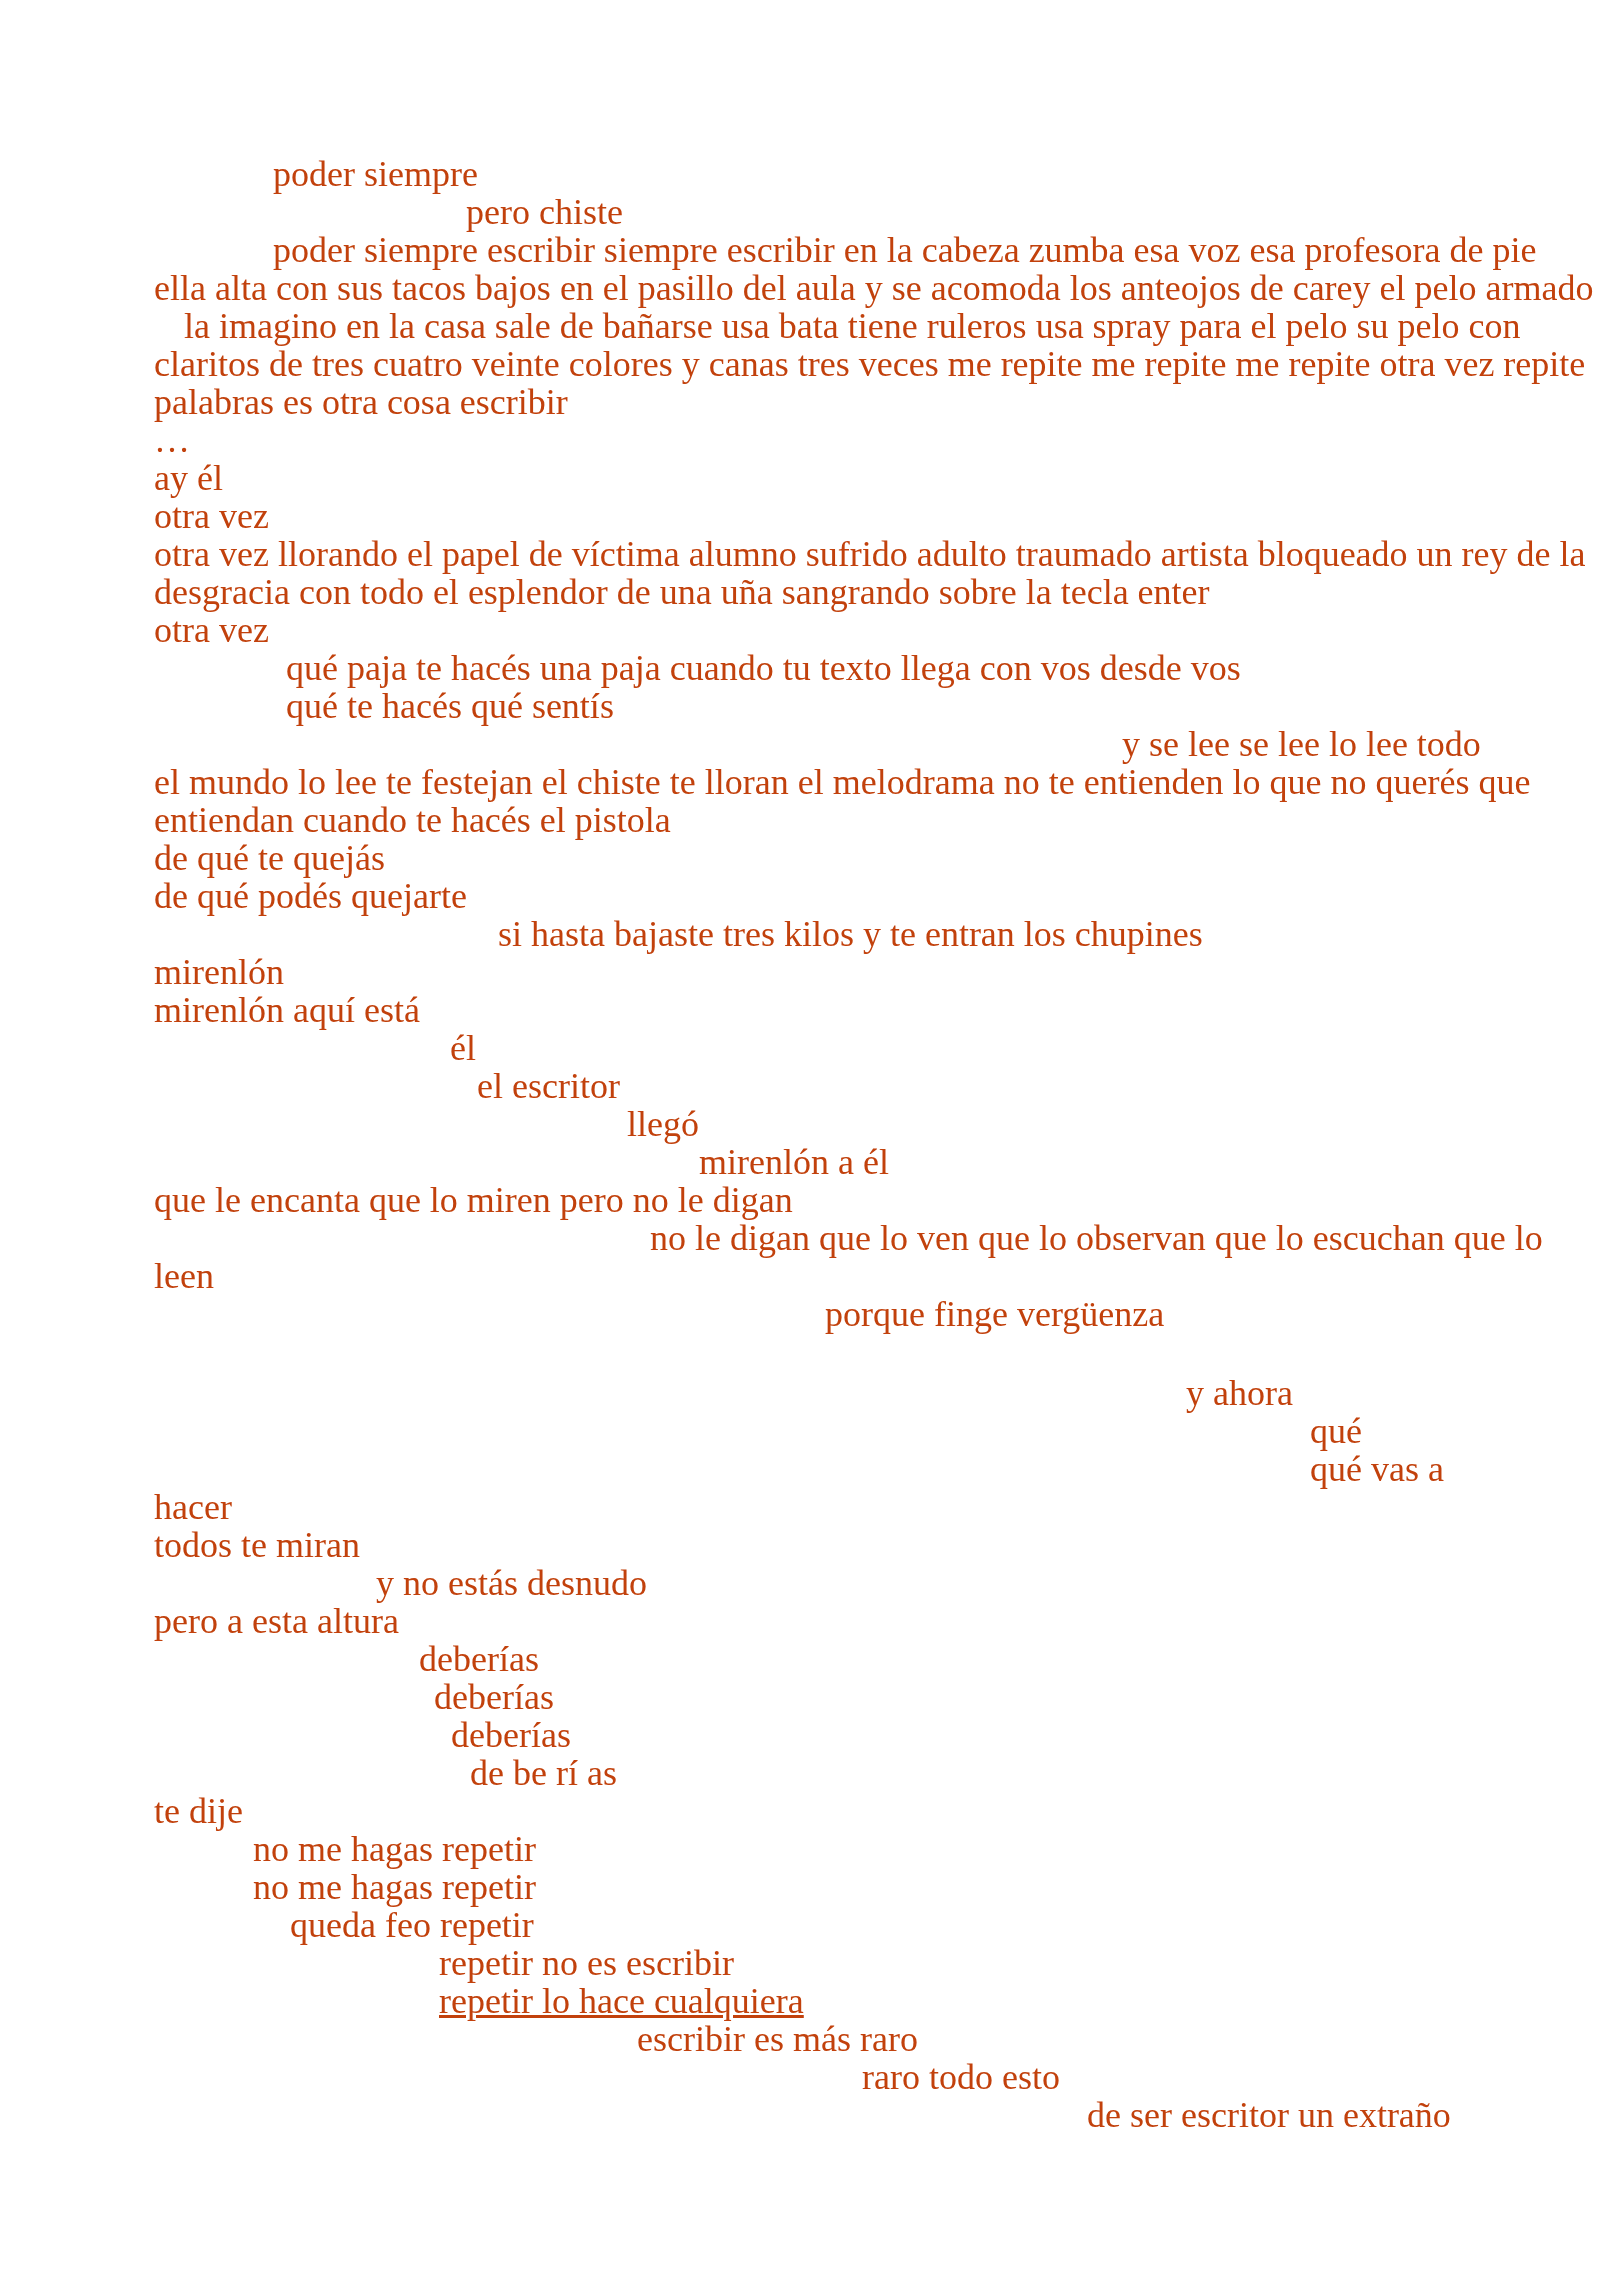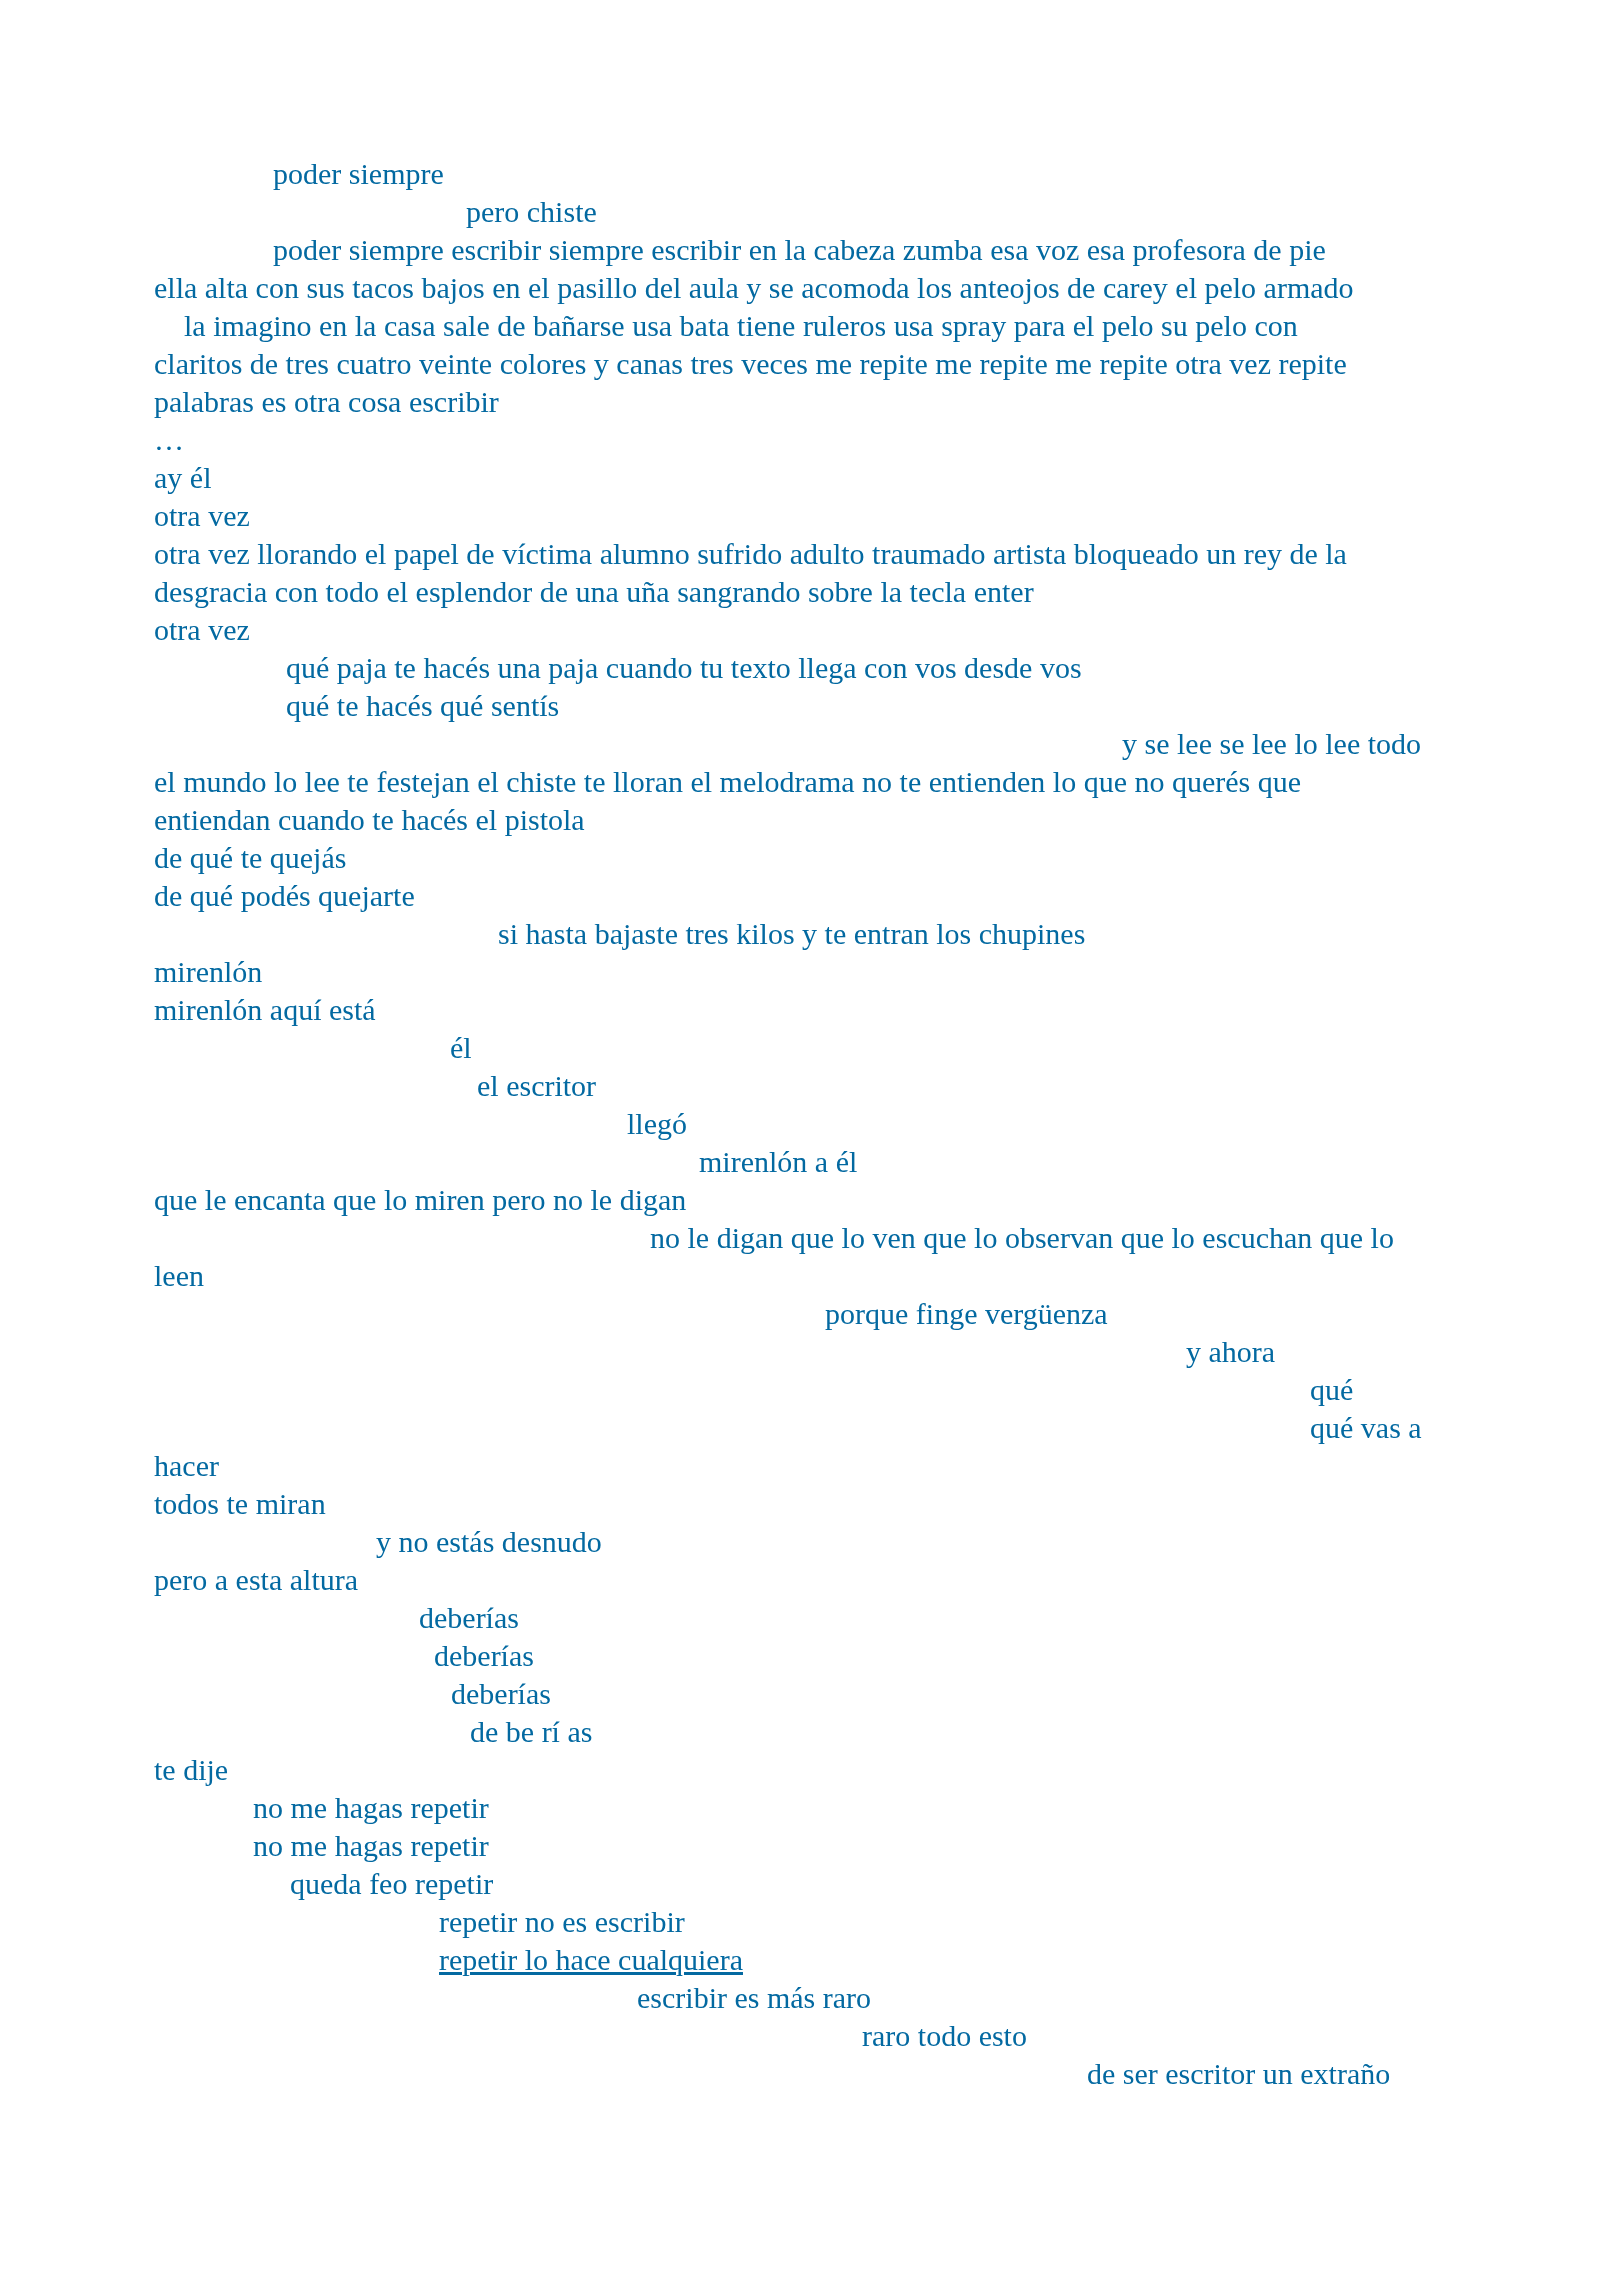--- a/index.html
+++ b/index.html
@@ -8,22 +8,22 @@
     padding: 0;
     background: #ffffff;
   }
   .page {
     position: relative;
     width: 1620px;
     height: 2292px;
     background: #ffffff;
     overflow: hidden;
     font-family: "Liberation Serif", "DejaVu Serif", serif;
-    font-size: 30px;
-    color: #0369a1;
+    font-size: 36px;
+    color: #c2410c;
   }
   .poem {
     position: absolute;
     left: 154px;
     top: 155px;
     right: 39px;
   }
   .poem-line {
     line-height: 38px;
     white-space: pre;
@@ -59,21 +59,21 @@
       <div class="poem-line" style="padding-left: 0px;">mirenlón</div>
       <div class="poem-line" style="padding-left: 0px;">mirenlón aquí está</div>
       <div class="poem-line" style="padding-left: 296px;">él</div>
       <div class="poem-line" style="padding-left: 323px;">el escritor</div>
       <div class="poem-line" style="padding-left: 473px;">llegó</div>
       <div class="poem-line" style="padding-left: 545px;">mirenlón a él</div>
       <div class="poem-line" style="padding-left: 0px;">que le encanta que lo miren pero no le digan</div>
       <div class="poem-line" style="padding-left: 496px;">no le digan que lo ven que lo observan que lo escuchan que lo</div>
       <div class="poem-line" style="padding-left: 0px;">leen</div>
       <div class="poem-line" style="padding-left: 671px;">porque finge vergüenza</div>
-      <div class="poem-line" style="padding-left: 1032px;">y ahora</div>
+      <div class="poem-line" style="padding-left: 1032px; margin-top: 41px;">y ahora</div>
       <div class="poem-line" style="padding-left: 1156px;">qué</div>
       <div class="poem-line" style="padding-left: 1156px;">qué vas a</div>
       <div class="poem-line" style="padding-left: 0px;">hacer</div>
       <div class="poem-line" style="padding-left: 0px;">todos te miran</div>
       <div class="poem-line" style="padding-left: 222px;">y no estás desnudo</div>
       <div class="poem-line" style="padding-left: 0px;">pero a esta altura</div>
       <div class="poem-line" style="padding-left: 265px;">deberías</div>
       <div class="poem-line" style="padding-left: 280px;">deberías</div>
       <div class="poem-line" style="padding-left: 297px;">deberías</div>
       <div class="poem-line" style="padding-left: 316px;">de be rí as</div>

